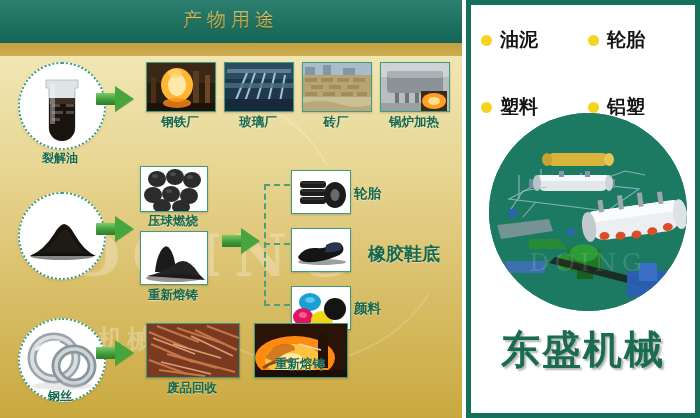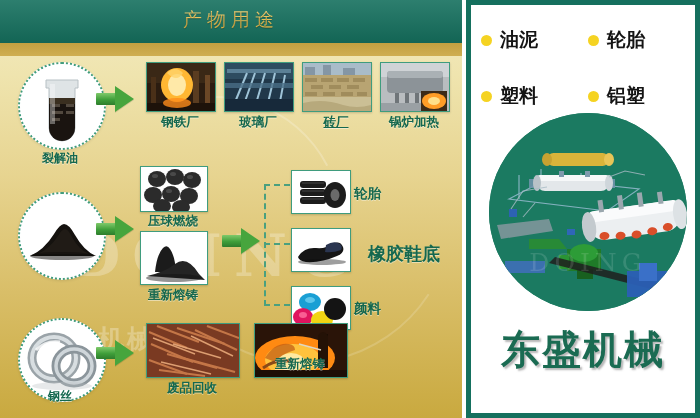--- a/index.html
+++ b/index.html
@@ -58,21 +58,21 @@
     text-align:center;white-space:nowrap;text-shadow:0 1px 0 rgba(255,255,255,.45);}
 
   
   .bracket-v{position:absolute;border-left:2px dashed #4aa07f;}
   .bracket-h{position:absolute;border-top:2px dashed #4aa07f;}
 
   
   #right-panel{position:absolute;left:466px;top:0;width:234px;height:418px;
     background:#fff;border:5px solid #15705e;box-sizing:border-box;}
   #bullet-grid{position:absolute;left:10px;top:22px;width:214px;
-    display:grid;grid-template-columns:1fr 1fr;row-gap:30px;}
+    display:grid;grid-template-columns:1fr 1fr;row-gap:41px;}
   .bullet-item{display:flex;align-items:center;gap:8px;}
   .bullet-dot{width:11px;height:11px;border-radius:50%;background:#f5d322;flex:none;}
   .bullet-text{font-size:19px;font-weight:bold;color:#141414;white-space:nowrap;}
   #equip-circle{position:absolute;left:18px;top:108px;width:198px;height:198px;
     border-radius:50%;background:#1b7a61;overflow:hidden;}
   #equip-title{position:absolute;left:0;top:318px;width:224px;text-align:center;
     font-family:"DejaVu Serif","Liberation Serif",serif;
     font-size:39px;font-weight:bold;color:#1a6b52;letter-spacing:2px;
     text-shadow:2px 2px 2px rgba(120,120,120,.55);}
   #equip-wm{position:absolute;left:18px;top:243px;width:198px;text-align:center;
@@ -170,21 +170,21 @@
           <rect x="44" y="22" width="12" height="4"></rect>
           <rect x="2" y="29" width="12" height="4"></rect>
             <rect x="20" y="29" width="12" height="4"></rect>
           <rect x="38" y="29" width="12" height="4"></rect>
             <rect x="54" y="29" width="10" height="4"></rect>
         </g>
         <rect x="0" y="34" width="68" height="14" fill="#cbbf95"></rect>
         <path d="M0 40 q20 -5 40 2 q14 4 28 0 v6 h-68z" fill="#b7a97c"></path>
       </svg>
     </div>
-    <div class="card-label" style="left:302px;top:114px;width:68px;text-decoration:underline;">砖厂</div>
+    <div class="card-label" style="left:302px;top:114px;width:68px;">砖厂</div>
 
     <div class="photo-card" style="left:380px;top:62px;width:68px;height:48px;">
       <svg class="img" viewBox="0 0 68 48" preserveAspectRatio="none">
         <rect width="68" height="48" fill="#b9bdc0"></rect>
         <rect x="0" y="0" width="68" height="14" fill="#cfd3d6"></rect>
         <rect x="6" y="8" width="56" height="22" rx="4" fill="#8c9398"></rect>
         <rect x="6" y="8" width="56" height="7" rx="3" fill="#aab1b5"></rect>
         <g fill="#6f7579">
           <rect x="14" y="30" width="4" height="14"></rect>
             <rect x="24" y="30" width="4" height="14"></rect>

